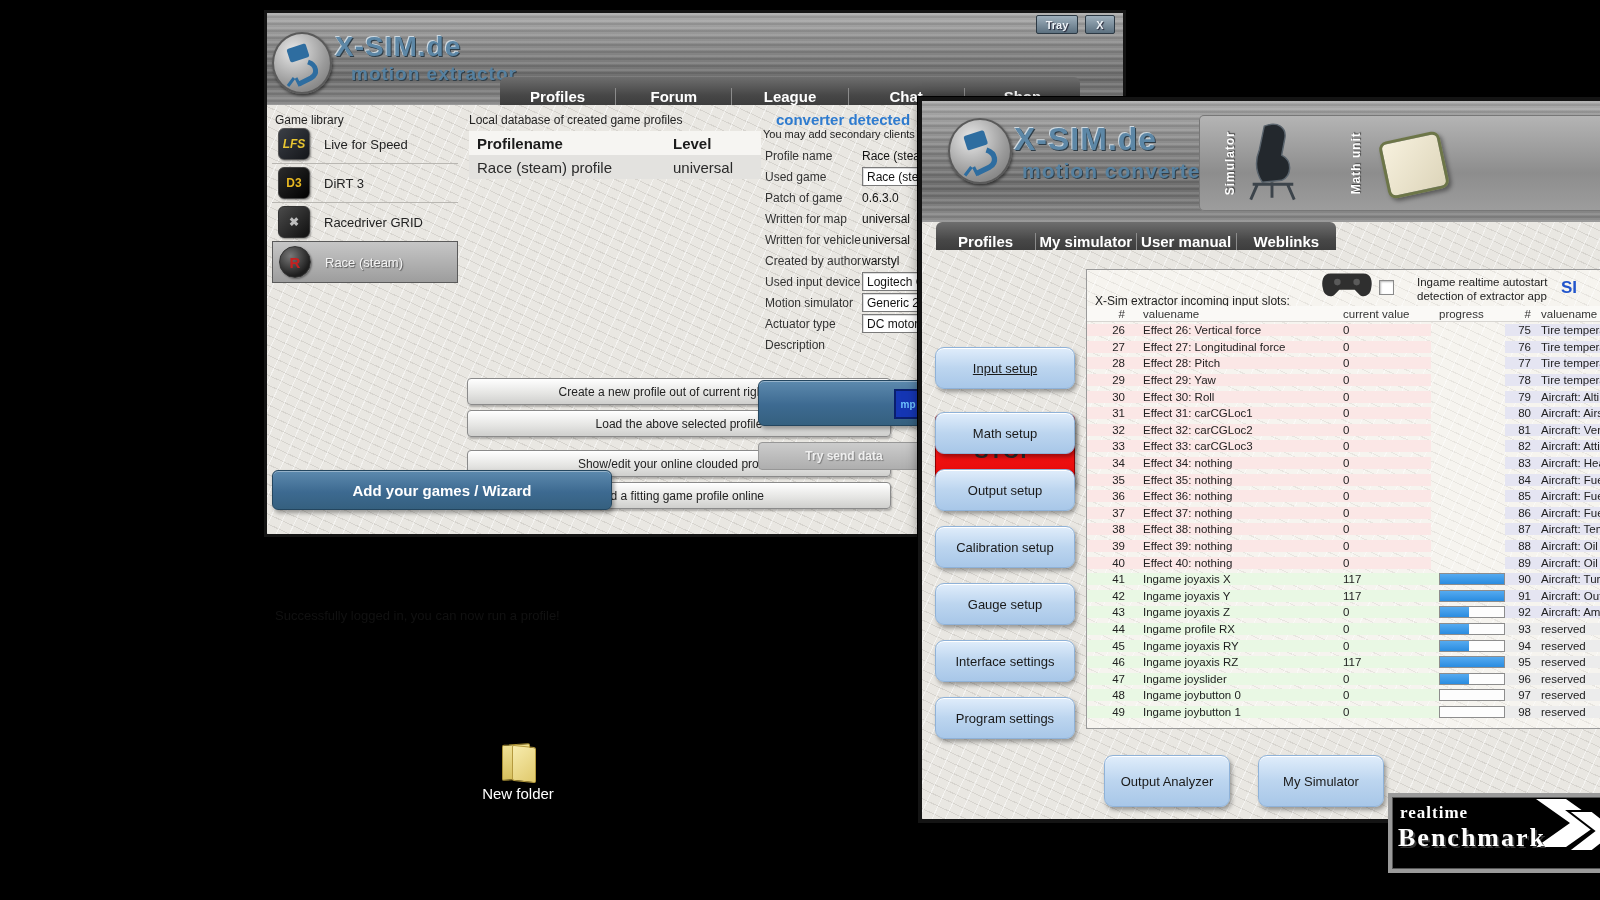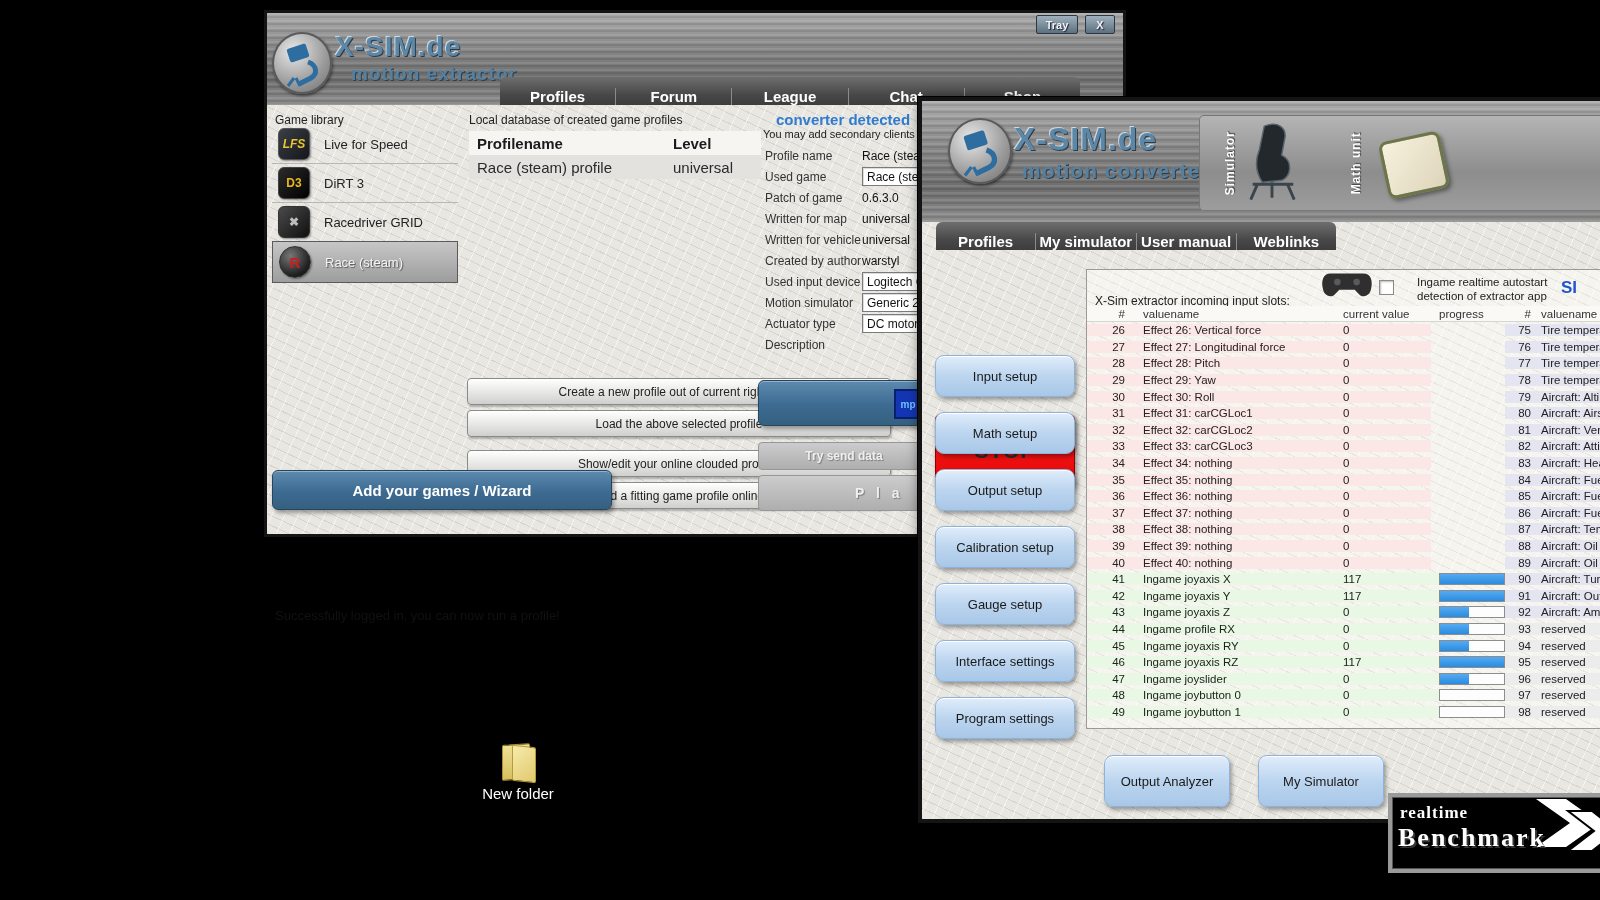--- a/index.html
+++ b/index.html
@@ -237,21 +237,20 @@
           <div class="btn3d" style="left: 200px; top: 273px; width: 422px; height: 25px;">Create a new profile out of current right setup</div>
           <div class="btn3d" style="left: 200px; top: 305px; width: 422px; height: 25px;">Load the above selected profile</div>
           <div class="btn3d" style="left: 200px; top: 345px; width: 422px; height: 25px;">Show/edit your online clouded profiles</div>
           <div class="btn3d" style="left: 200px; top: 377px; width: 422px; height: 25px;">Find a fitting game profile online</div>
         </div>
 
       <div class="btn-steel" style="left:491px;top:275px;width:170px;height:44px;">
         <div class="mp-badge">mp</div>
       </div>
       <div class="btn-gray" style="left:491px;top:337px;width:170px;height:26px;font-size:12px;">Try send data</div>
-      <div class="btn-gray" style="left:491px;top:370px;width:170px;height:36px;font-size:14px;justify-content:flex-start;padding-left:96px;box-sizing:border-box;letter-spacing:4px;">P l a</div>
 
       <div class="btn-steel" style="left:5px;top:365px;width:338px;height:38px;font-size:15px;">Add your games / Wizard</div>
       <div id="ex-status">Successfully logged in, you can now run a profile!</div>
     </div>
   </div>
 
   <div id="converter" class="window plate">
     <div id="cv-header" class="metal">
       <div class="xsim-oval" style="left:26px;top:17px;width:60px;height:62px;">
         <svg width="60" height="62" viewBox="0 0 56 58">
@@ -277,21 +276,21 @@
           <div class="tab">Profiles</div>
           <div class="tab">My simulator</div>
           <div class="tab">User manual</div>
           <div class="tab">Weblinks</div>
         </div>
     </div>
 
     <div id="cv-body">
       <div id="stop-btn">STOP</div>
       <div id="cv-sidebtns">
-          <div class="btn-sky sidebtn" style="top: 105px;">Input setup</div>
+          <div class="btn-sky sidebtn" style="top: 97px; text-decoration: underline;">Input setup</div>
           <div class="btn-sky sidebtn" style="top: 162px;">Math setup</div>
           <div class="btn-sky sidebtn" style="top: 219px;">Output setup</div>
           <div class="btn-sky sidebtn" style="top: 276px;">Calibration setup</div>
           <div class="btn-sky sidebtn" style="top: 333px;">Gauge setup</div>
           <div class="btn-sky sidebtn" style="top: 390px;">Interface settings</div>
           <div class="btn-sky sidebtn" style="top: 447px;">Program settings</div>
         </div>
 
       <div id="slot-panel">
         <div id="slots-label">X-Sim extractor incoming input slots:</div>

